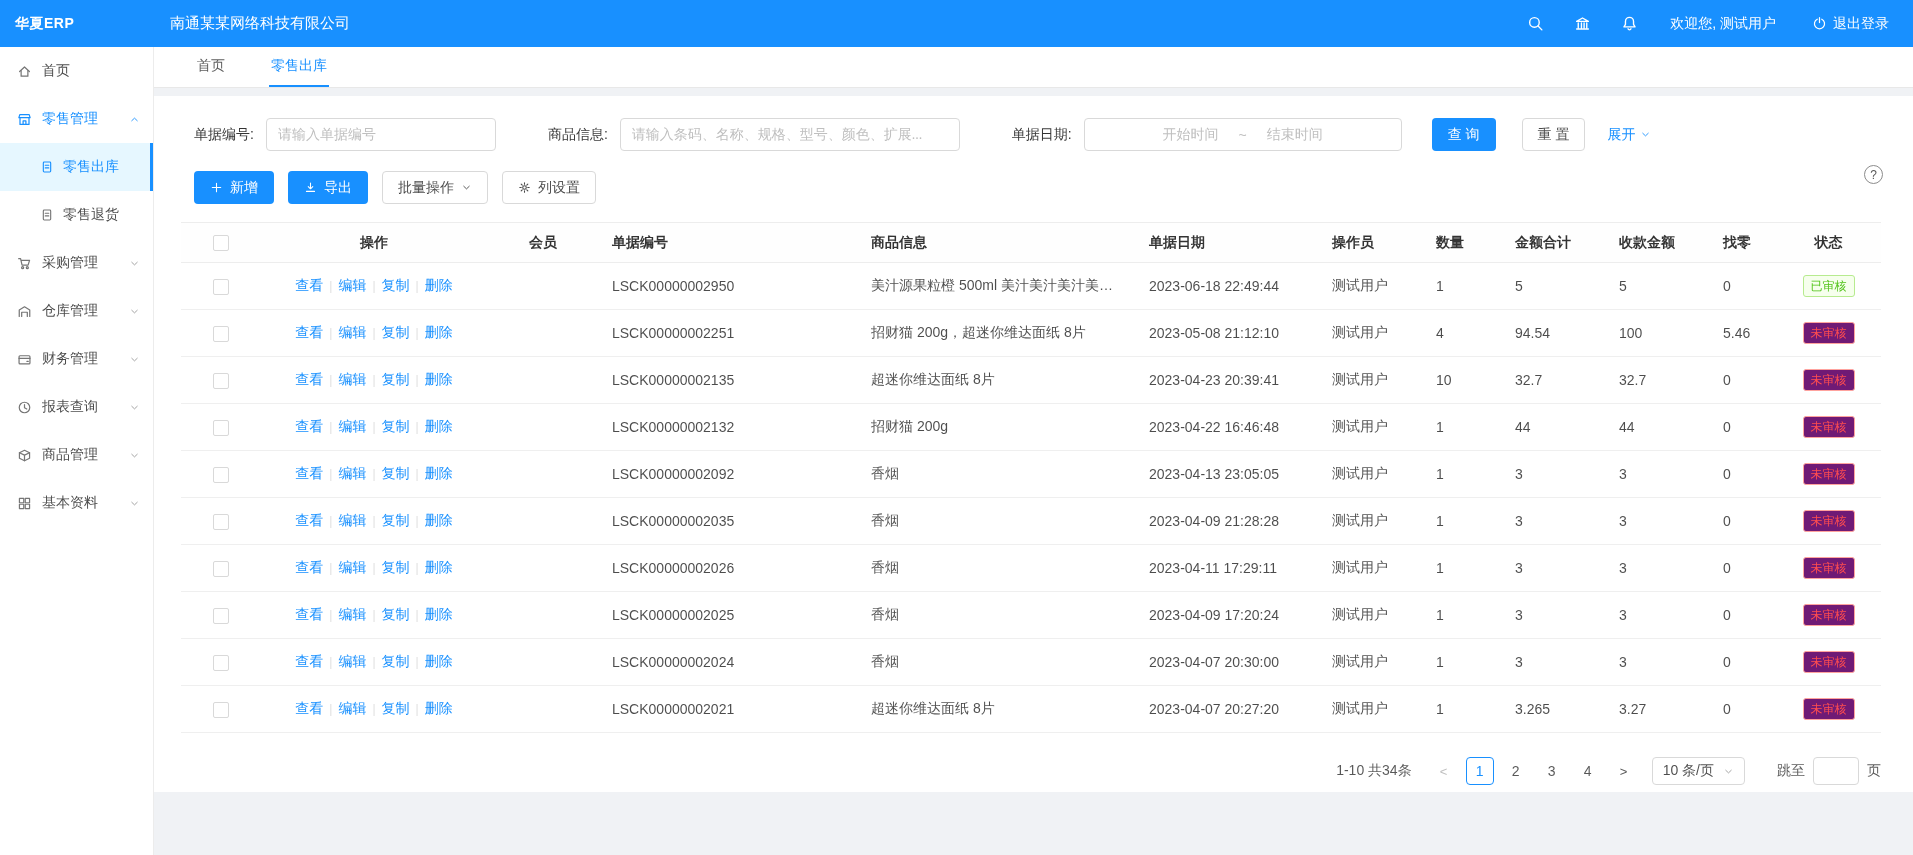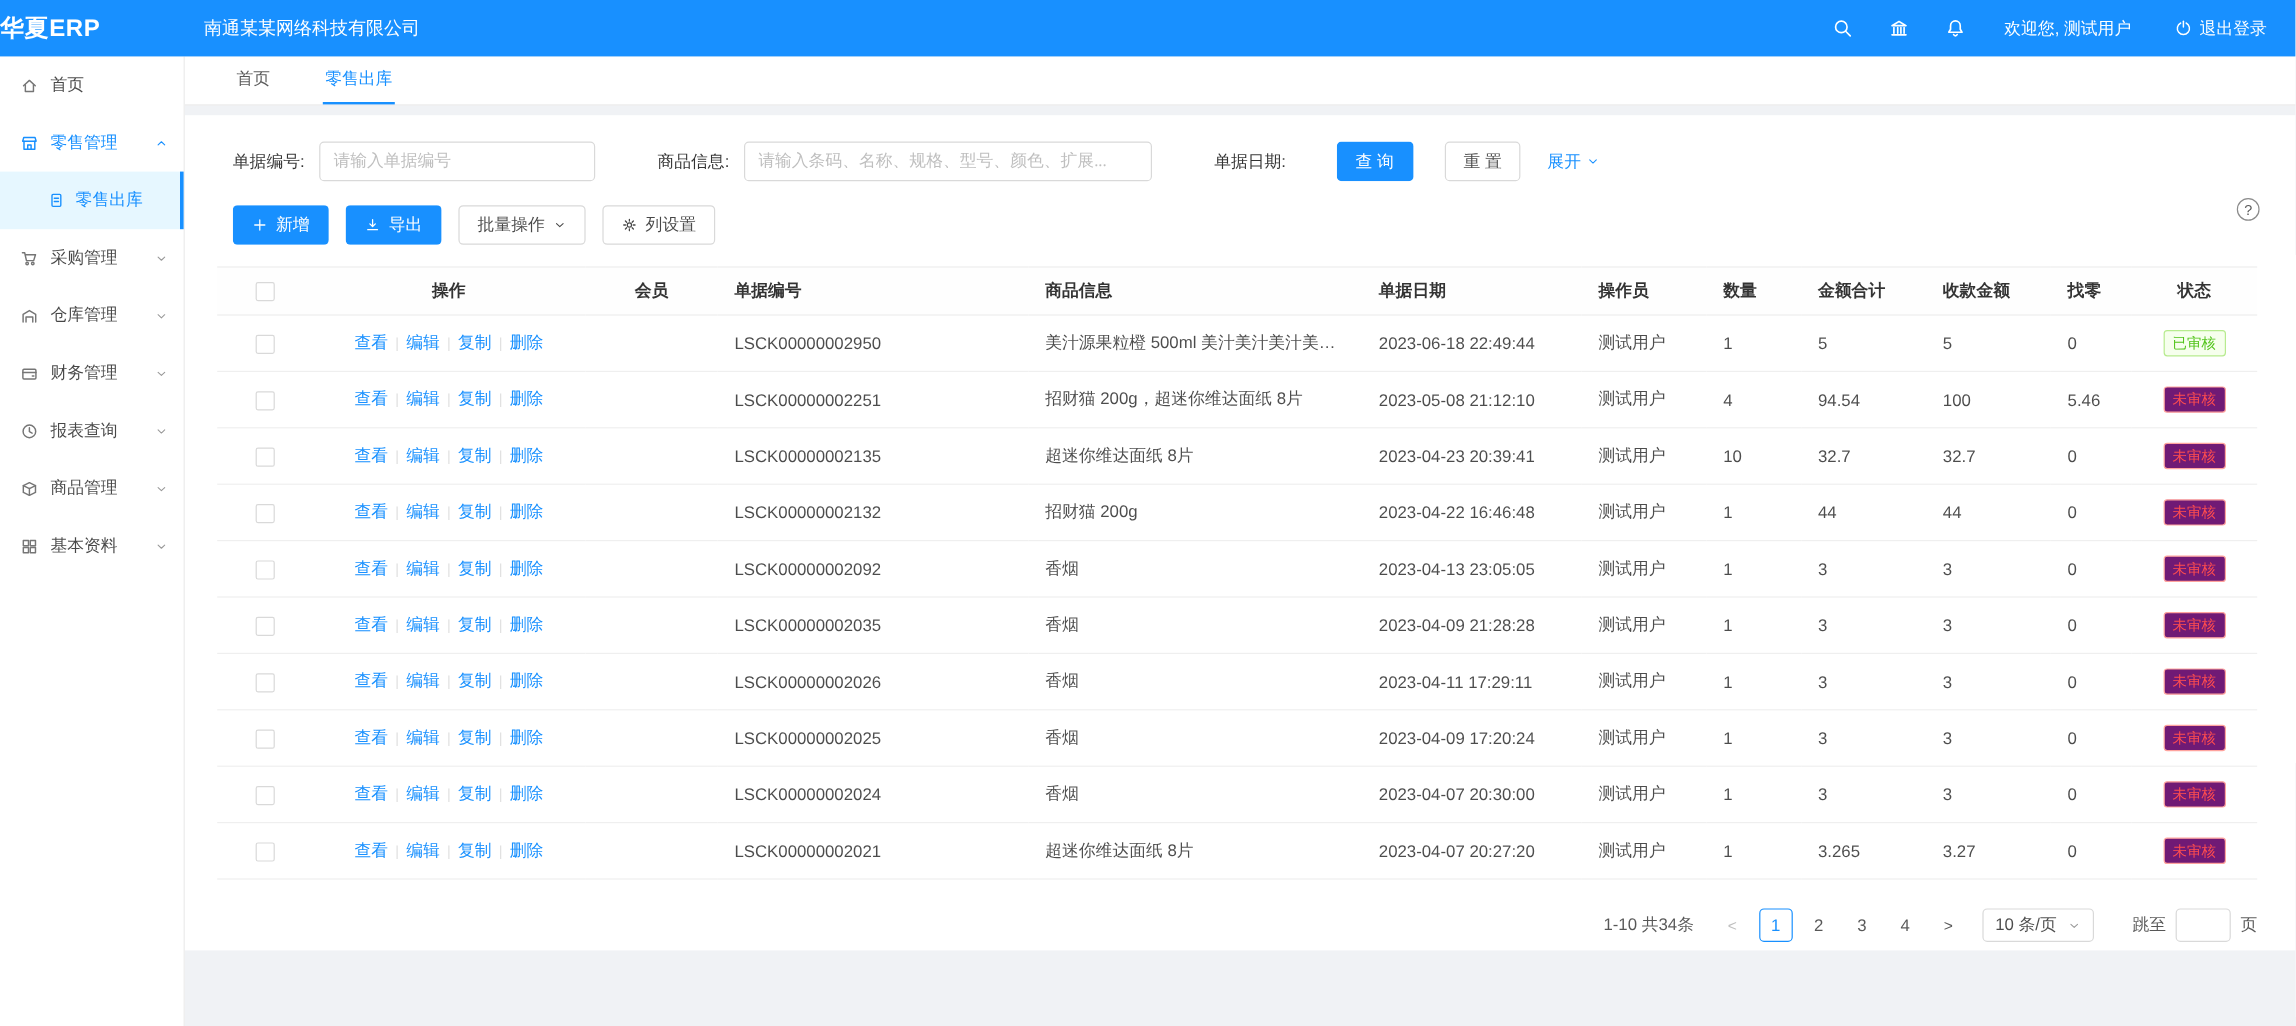--- a/index.html
+++ b/index.html
@@ -3,21 +3,21 @@
 <meta charset="utf-8">
 <style>
   *{box-sizing:border-box;margin:0;padding:0}
   html,body{width:1913px;height:855px}
   body{font-family:"Liberation Sans","DejaVu Sans",sans-serif;font-size:14px;color:rgba(0,0,0,.72);background:#f0f2f5;overflow:hidden;position:relative}
   .icon{display:inline-flex;flex:0 0 auto}
   .icon svg{width:100%;height:100%}
 
   
   header{position:absolute;top:0;left:0;width:100%;height:47px;background:#1890ff;display:flex;align-items:center;color:#fff;z-index:5}
-  .logo{width:154px;flex:0 0 154px;font-size:20px;font-weight:bold;letter-spacing:.5px}
+  .logo{width:154px;flex:0 0 154px;padding-left:15px;font-size:14px;font-weight:bold;letter-spacing:.5px}
   .company{margin-left:16px;font-size:15px}
   .header-right{margin-left:auto;display:flex;align-items:center;padding-right:24px}
   .hicon{width:17px;height:17px;display:inline-flex;margin-left:30px;cursor:pointer;color:#fff}
   .welcome{margin-left:32px}
   .logout{margin-left:36px;display:inline-flex;align-items:center;gap:6px;cursor:pointer}
   .logout .hicon{width:15px;height:15px;margin-left:0}
 
   
   aside{position:absolute;top:47px;left:0;width:154px;bottom:0;background:#fff;border-right:1px solid #ececec;z-index:4}
   .menu-item{height:48px;display:flex;align-items:center;gap:10px;padding-left:17px;position:relative;color:rgba(0,0,0,.72);cursor:pointer;font-size:14px}
@@ -154,20 +154,29 @@
       </div>
       <div class="submenu-item active">
         <span class="icon ">
           <svg viewBox="0 0 16 16" fill="none" stroke="currentColor" stroke-width="1.3" stroke-linecap="round" stroke-linejoin="round">
             <rect x="3.8" y="2.3" width="8.4" height="11.4" rx="1"></rect>
             <path d="M6 6 H10 M6 9 H10"></path>
           </svg>
         </span>
         <span>零售出库</span>
       </div>
+      <div class="submenu-item">
+        <span class="icon ">
+          <svg viewBox="0 0 16 16" fill="none" stroke="currentColor" stroke-width="1.3" stroke-linecap="round" stroke-linejoin="round">
+            <rect x="3.8" y="2.3" width="8.4" height="11.4" rx="1"></rect>
+            <path d="M6 6 H10 M6 9 H10"></path>
+          </svg>
+        </span>
+        <span>零售退货</span>
+      </div>
       <div class="menu-item">
         <span class="icon ">
           <svg viewBox="0 0 16 16" fill="none" stroke="currentColor" stroke-width="1.3" stroke-linecap="round" stroke-linejoin="round">
             <path d="M1.8 2.8 H3.8 L5.4 9.8 H11.8 L13.4 4.6 H4.2"></path>
             <circle cx="6" cy="12.4" r="1.1"></circle>
             <circle cx="11" cy="12.4" r="1.1"></circle>
           </svg>
         </span>
         <span>采购管理</span>
         <span class="icon chev">
@@ -259,20 +268,25 @@
     </div>
 
   <div class="card">
 
     <div class="filters">
       <span class="flabel">单据编号:</span>
       <input class="finput w1" placeholder="请输入单据编号" style="">
       <span class="flabel lgap">商品信息:</span>
       <input class="finput w2" placeholder="请输入条码、名称、规格、型号、颜色、扩展..." style="">
       <span class="flabel lgap">单据日期:</span>
+      <div class="rangepicker">
+        <span>开始时间</span>
+        <span>~</span>
+        <span>结束时间</span>
+      </div>
       <button class="btn primary mg30">查 询</button>
       <button class="btn default mg26">重 置</button>
       <a class="expand">
         <span>展开</span>
         <span class="icon tiny">
             <svg viewBox="0 0 16 16" fill="none" stroke="currentColor" stroke-width="1.3" stroke-linecap="round" stroke-linejoin="round">
               <path d="M4 6.2 L8 10 L12 6.2"></path>
             </svg>
           </span>
       </a>

